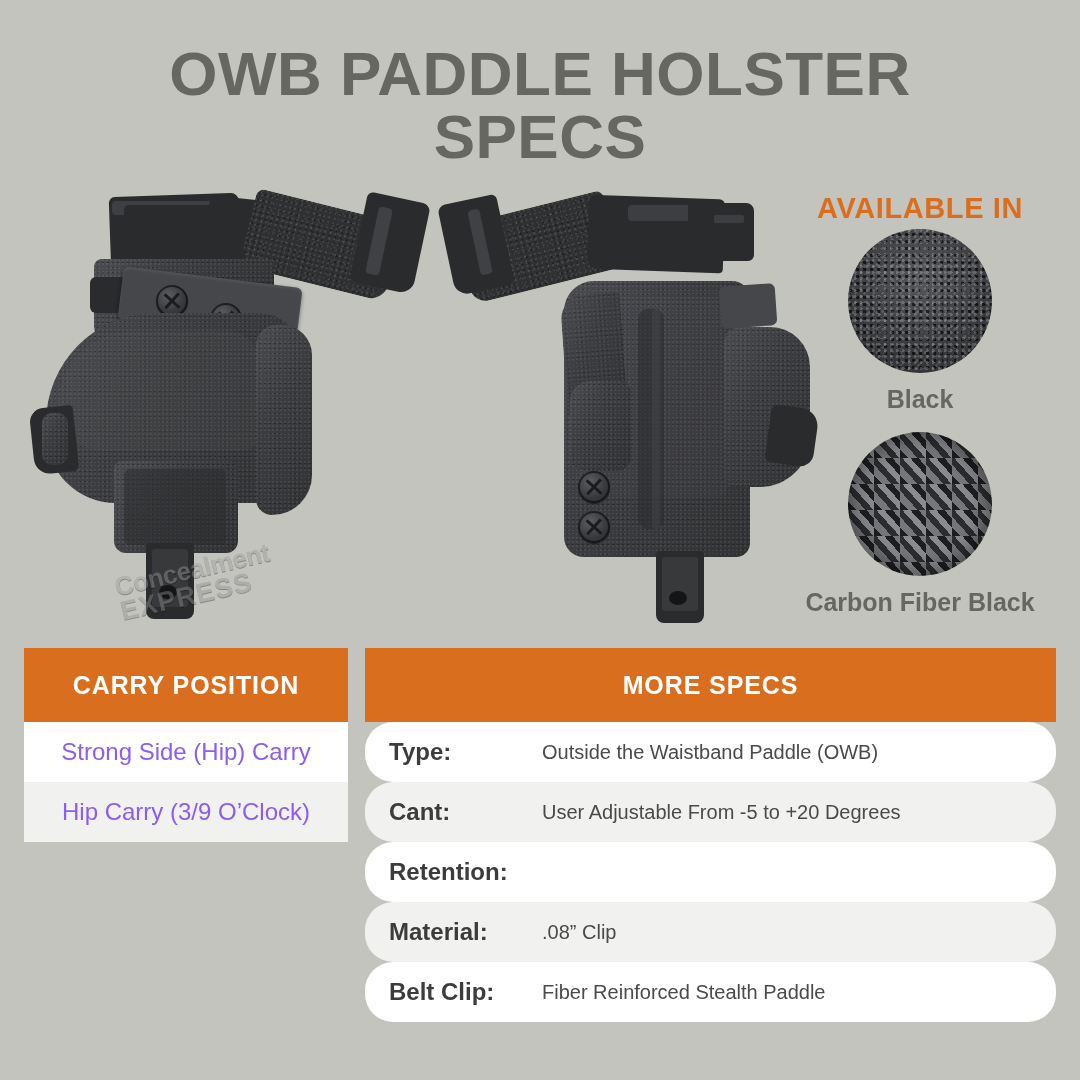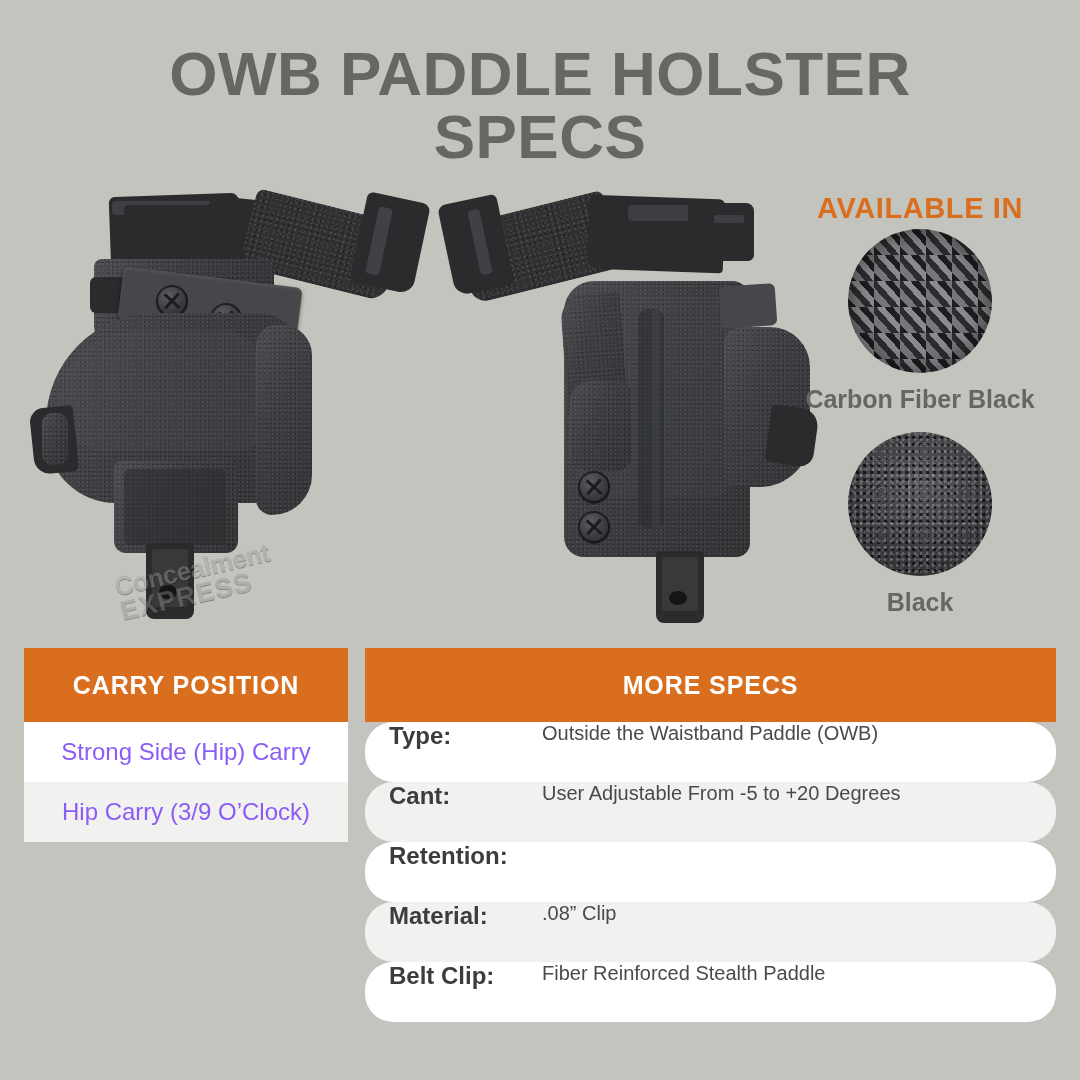--- a/index.html
+++ b/index.html
@@ -195,20 +195,21 @@
     text-align: center;
     font-size: 24px;
     color: #8b5cf6;
     white-space: nowrap;
   }
   .carry-row.odd  { background: #ffffff; }
   .carry-row.even { background: #f1f1ef; }
 
   .spec-row {
     display: flex;
+    align-items: center;
     height: 60px;
     padding-left: 24px;
     box-sizing: border-box;
     border-radius: 28px;
   }
   .spec-row.odd  { background: #ffffff; }
   .spec-row.even { background: #f1f1ef; }
   .spec-key {
     font-size: 24px;
     font-weight: bold;
@@ -305,27 +306,27 @@
     <div class="kx-dark" style="left:218px;top:366px;width:48px;height:72px;border-radius:4px 4px 8px 8px;"></div>
     <div class="kx-mid" style="left:224px;top:372px;width:36px;height:54px;border-radius:3px;opacity:.5;"></div>
     <div style="position:absolute;left:231px;top:406px;width:18px;height:14px;border-radius:50%;background:#141517;"></div>
   </div>
 </div>
 
 <div id="available-block">
   <div id="available-title">AVAILABLE IN</div>
 
   <div class="swatch-group">
+    <div class="swatch" id="swatch-black"></div>
+    <div class="swatch-label">Black</div>
+  </div>
+
+  <div class="swatch-group">
     <div class="swatch" id="swatch-carbon"></div>
     <div class="swatch-label">Carbon Fiber Black</div>
-  </div>
-
-  <div class="swatch-group">
-    <div class="swatch" id="swatch-black"></div>
-    <div class="swatch-label">Black</div>
   </div>
 </div>
 
 <div id="table-carry">
   <div class="tbl-header">CARRY POSITION</div>
   <div class="carry-row odd">Strong Side (Hip) Carry</div>
   <div class="carry-row even">Hip Carry (3/9 O’Clock)</div>
 </div>
 
 <div id="table-specs">

